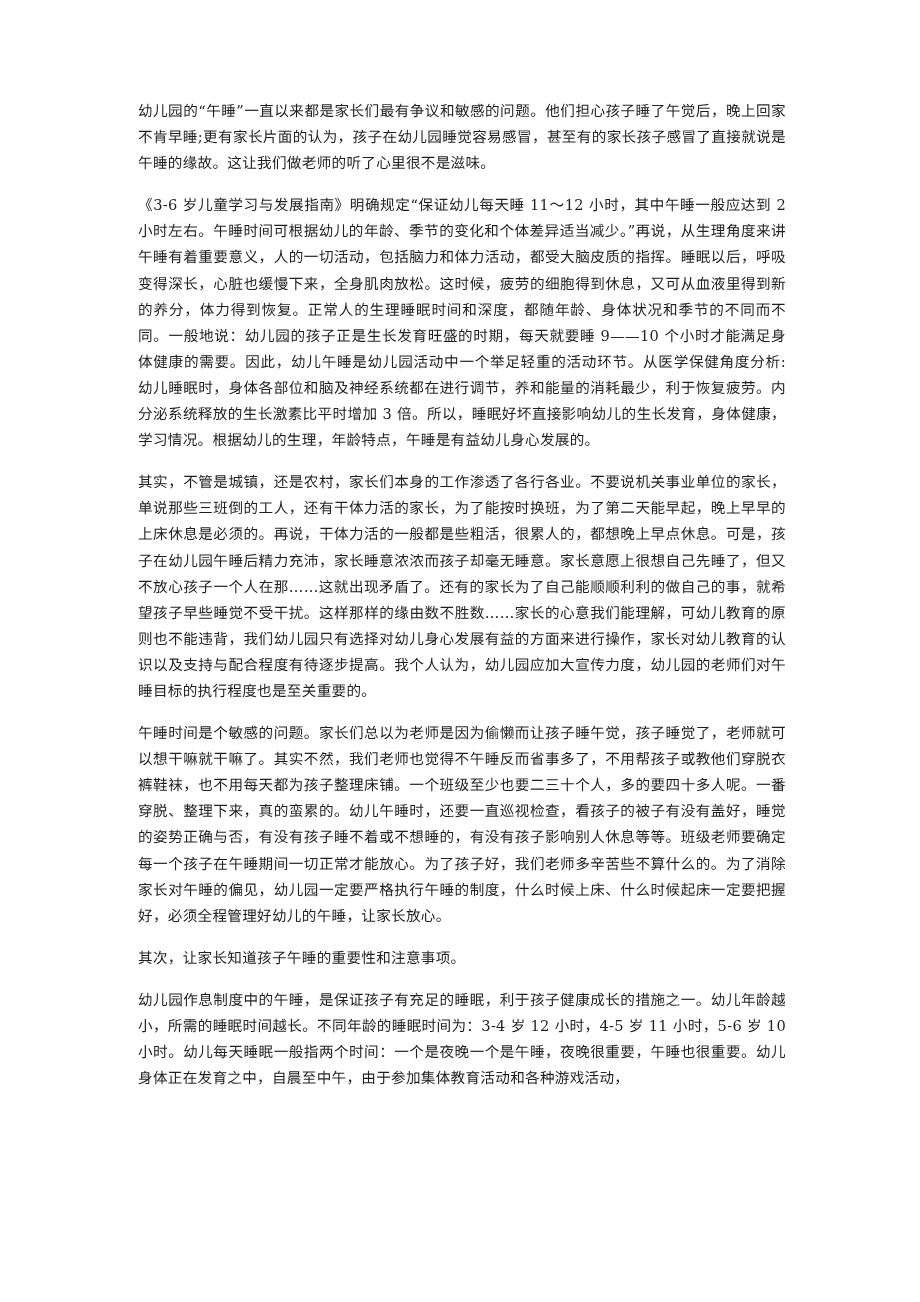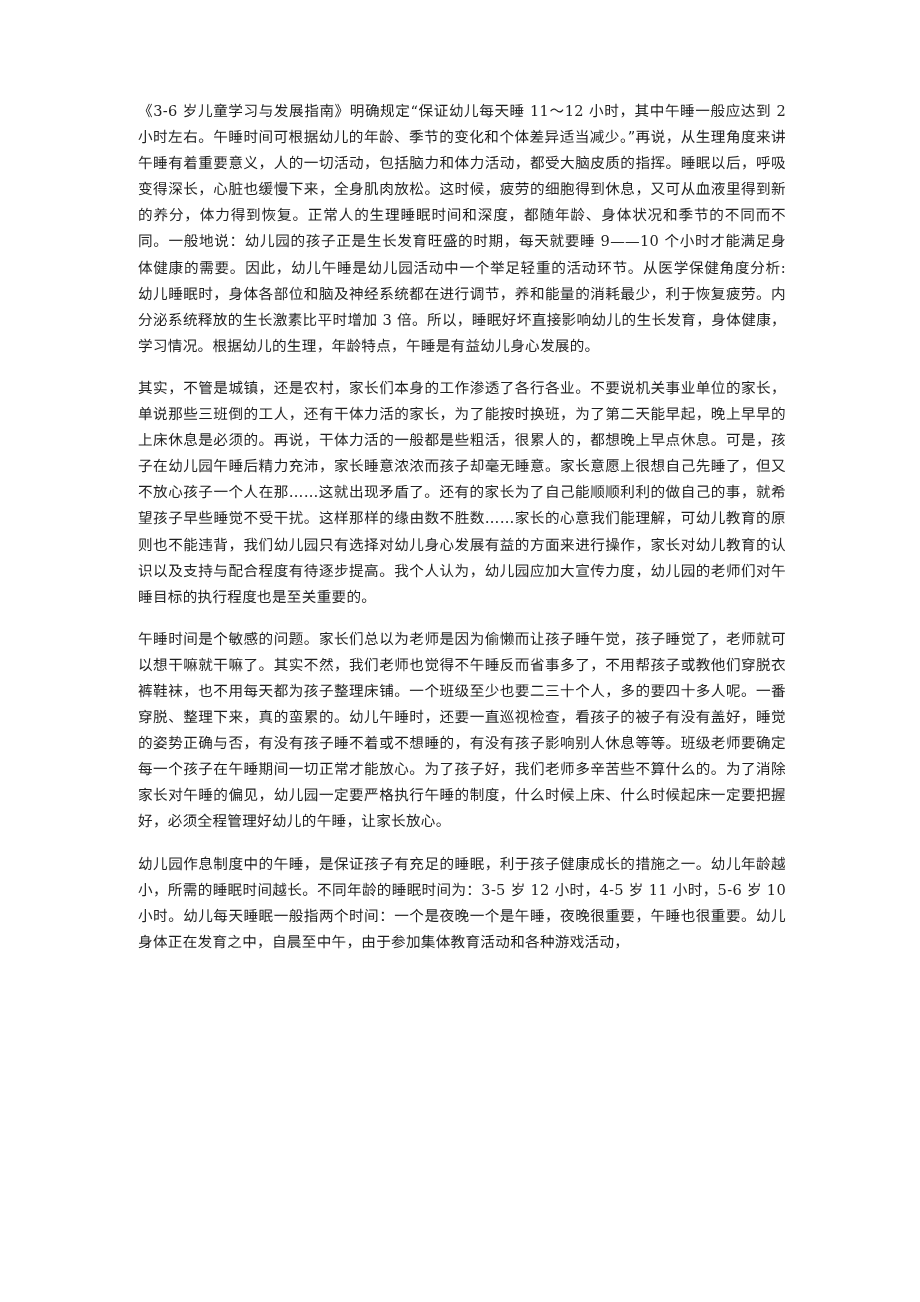--- a/index.html
+++ b/index.html
@@ -52,25 +52,27 @@
   .para {
     text-rendering: optimizeLegibility;
   }
 </style>
 </head>
 <body>
 
 <div class="page">
   <div class="text-column">
 
+    <p class="para">幼儿园的“午睡”一直以来都是家长们最有争议和敏感的问题。他们担心孩子睡了午觉后，晚上回家不肯早睡;更有家长片面的认为，孩子在幼儿园睡觉容易感冒，甚至有的家长孩子感冒了直接就说是午睡的缘故。这让我们做老师的听了心里很不是滋味。</p>
 
     <p class="para">《3-6 岁儿童学习与发展指南》明确规定“保证幼儿每天睡 11～12 小时，其中午睡一般应达到 2 小时左右。午睡时间可根据幼儿的年龄、季节的变化和个体差异适当减少。”再说，从生理角度来讲午睡有着重要意义，人的一切活动，包括脑力和体力活动，都受大脑皮质的指挥。睡眠以后，呼吸变得深长，心脏也缓慢下来，全身肌肉放松。这时候，疲劳的细胞得到休息，又可从血液里得到新的养分，体力得到恢复。正常人的生理睡眠时间和深度，都随年龄、身体状况和季节的不同而不同。一般地说：幼儿园的孩子正是生长发育旺盛的时期，每天就要睡 9——10 个小时才能满足身体健康的需要。因此，幼儿午睡是幼儿园活动中一个举足轻重的活动环节。从医学保健角度分析: 幼儿睡眠时，身体各部位和脑及神经系统都在进行调节，养和能量的消耗最少，利于恢复疲劳。内分泌系统释放的生长激素比平时增加 3 倍。所以，睡眠好坏直接影响幼儿的生长发育，身体健康，学习情况。根据幼儿的生理，年龄特点，午睡是有益幼儿身心发展的。</p>
 
     <p class="para">其实，不管是城镇，还是农村，家长们本身的工作渗透了各行各业。不要说机关事业单位的家长，单说那些三班倒的工人，还有干体力活的家长，为了能按时换班，为了第二天能早起，晚上早早的上床休息是必须的。再说，干体力活的一般都是些粗活，很累人的，都想晚上早点休息。可是，孩子在幼儿园午睡后精力充沛，家长睡意浓浓而孩子却毫无睡意。家长意愿上很想自己先睡了，但又不放心孩子一个人在那……这就出现矛盾了。还有的家长为了自己能顺顺利利的做自己的事，就希望孩子早些睡觉不受干扰。这样那样的缘由数不胜数……家长的心意我们能理解，可幼儿教育的原则也不能违背，我们幼儿园只有选择对幼儿身心发展有益的方面来进行操作，家长对幼儿教育的认识以及支持与配合程度有待逐步提高。我个人认为，幼儿园应加大宣传力度，幼儿园的老师们对午睡目标的执行程度也是至关重要的。</p>
 
 
     <p class="para">午睡时间是个敏感的问题。家长们总以为老师是因为偷懒而让孩子睡午觉，孩子睡觉了，老师就可以想干嘛就干嘛了。其实不然，我们老师也觉得不午睡反而省事多了，不用帮孩子或教他们穿脱衣裤鞋袜，也不用每天都为孩子整理床铺。一个班级至少也要二三十个人，多的要四十多人呢。一番穿脱、整理下来，真的蛮累的。幼儿午睡时，还要一直巡视检查，看孩子的被子有没有盖好，睡觉的姿势正确与否，有没有孩子睡不着或不想睡的，有没有孩子影响别人休息等等。班级老师要确定每一个孩子在午睡期间一切正常才能放心。为了孩子好，我们老师多辛苦些不算什么的。为了消除家长对午睡的偏见，幼儿园一定要严格执行午睡的制度，什么时候上床、什么时候起床一定要把握好，必须全程管理好幼儿的午睡，让家长放心。</p>
 
+    <p class="para">其次，让家长知道孩子午睡的重要性和注意事项。</p>
 
-    <p class="para">幼儿园作息制度中的午睡，是保证孩子有充足的睡眠，利于孩子健康成长的措施之一。幼儿年龄越小，所需的睡眠时间越长。不同年龄的睡眠时间为：3-5 岁 12 小时，4-5 岁 11 小时，5-6 岁 10 小时。幼儿每天睡眠一般指两个时间：一个是夜晚一个是午睡，夜晚很重要，午睡也很重要。幼儿身体正在发育之中，自晨至中午，由于参加集体教育活动和各种游戏活动，</p>
+    <p class="para">幼儿园作息制度中的午睡，是保证孩子有充足的睡眠，利于孩子健康成长的措施之一。幼儿年龄越小，所需的睡眠时间越长。不同年龄的睡眠时间为：3-4 岁 12 小时，4-5 岁 11 小时，5-6 岁 10 小时。幼儿每天睡眠一般指两个时间：一个是夜晚一个是午睡，夜晚很重要，午睡也很重要。幼儿身体正在发育之中，自晨至中午，由于参加集体教育活动和各种游戏活动，</p>
 
   </div>
 </div>
 
 </body></html>

